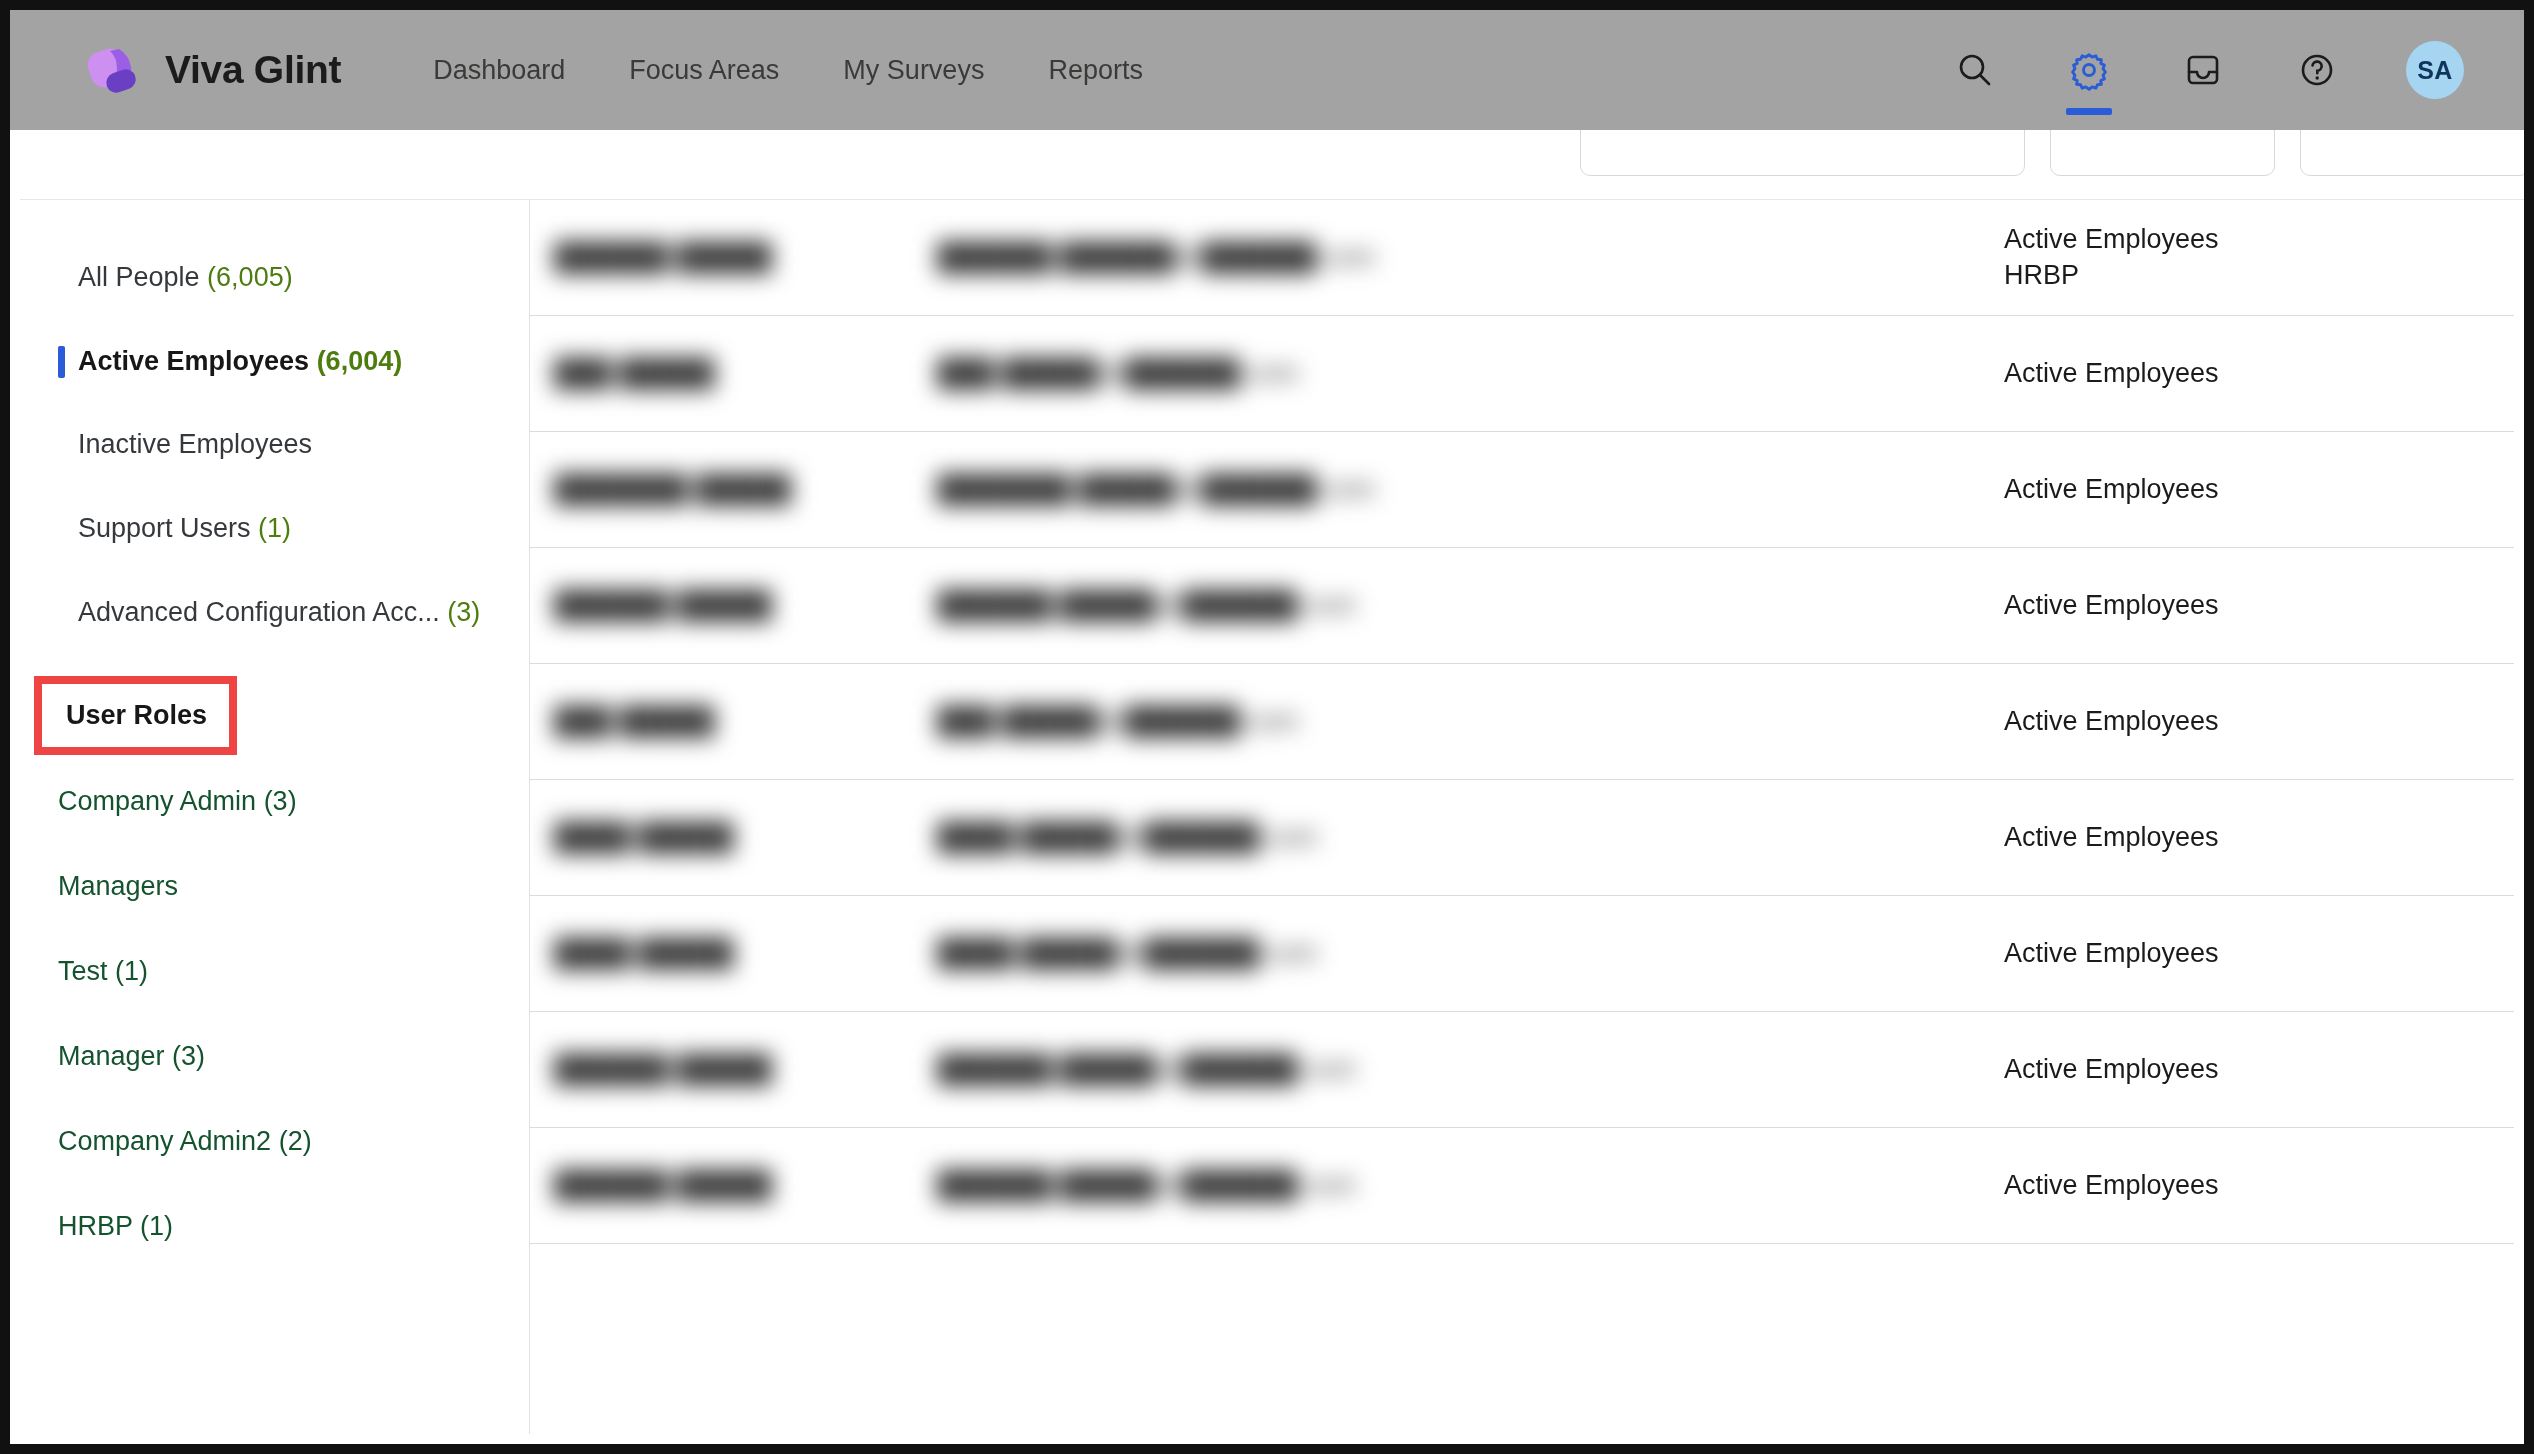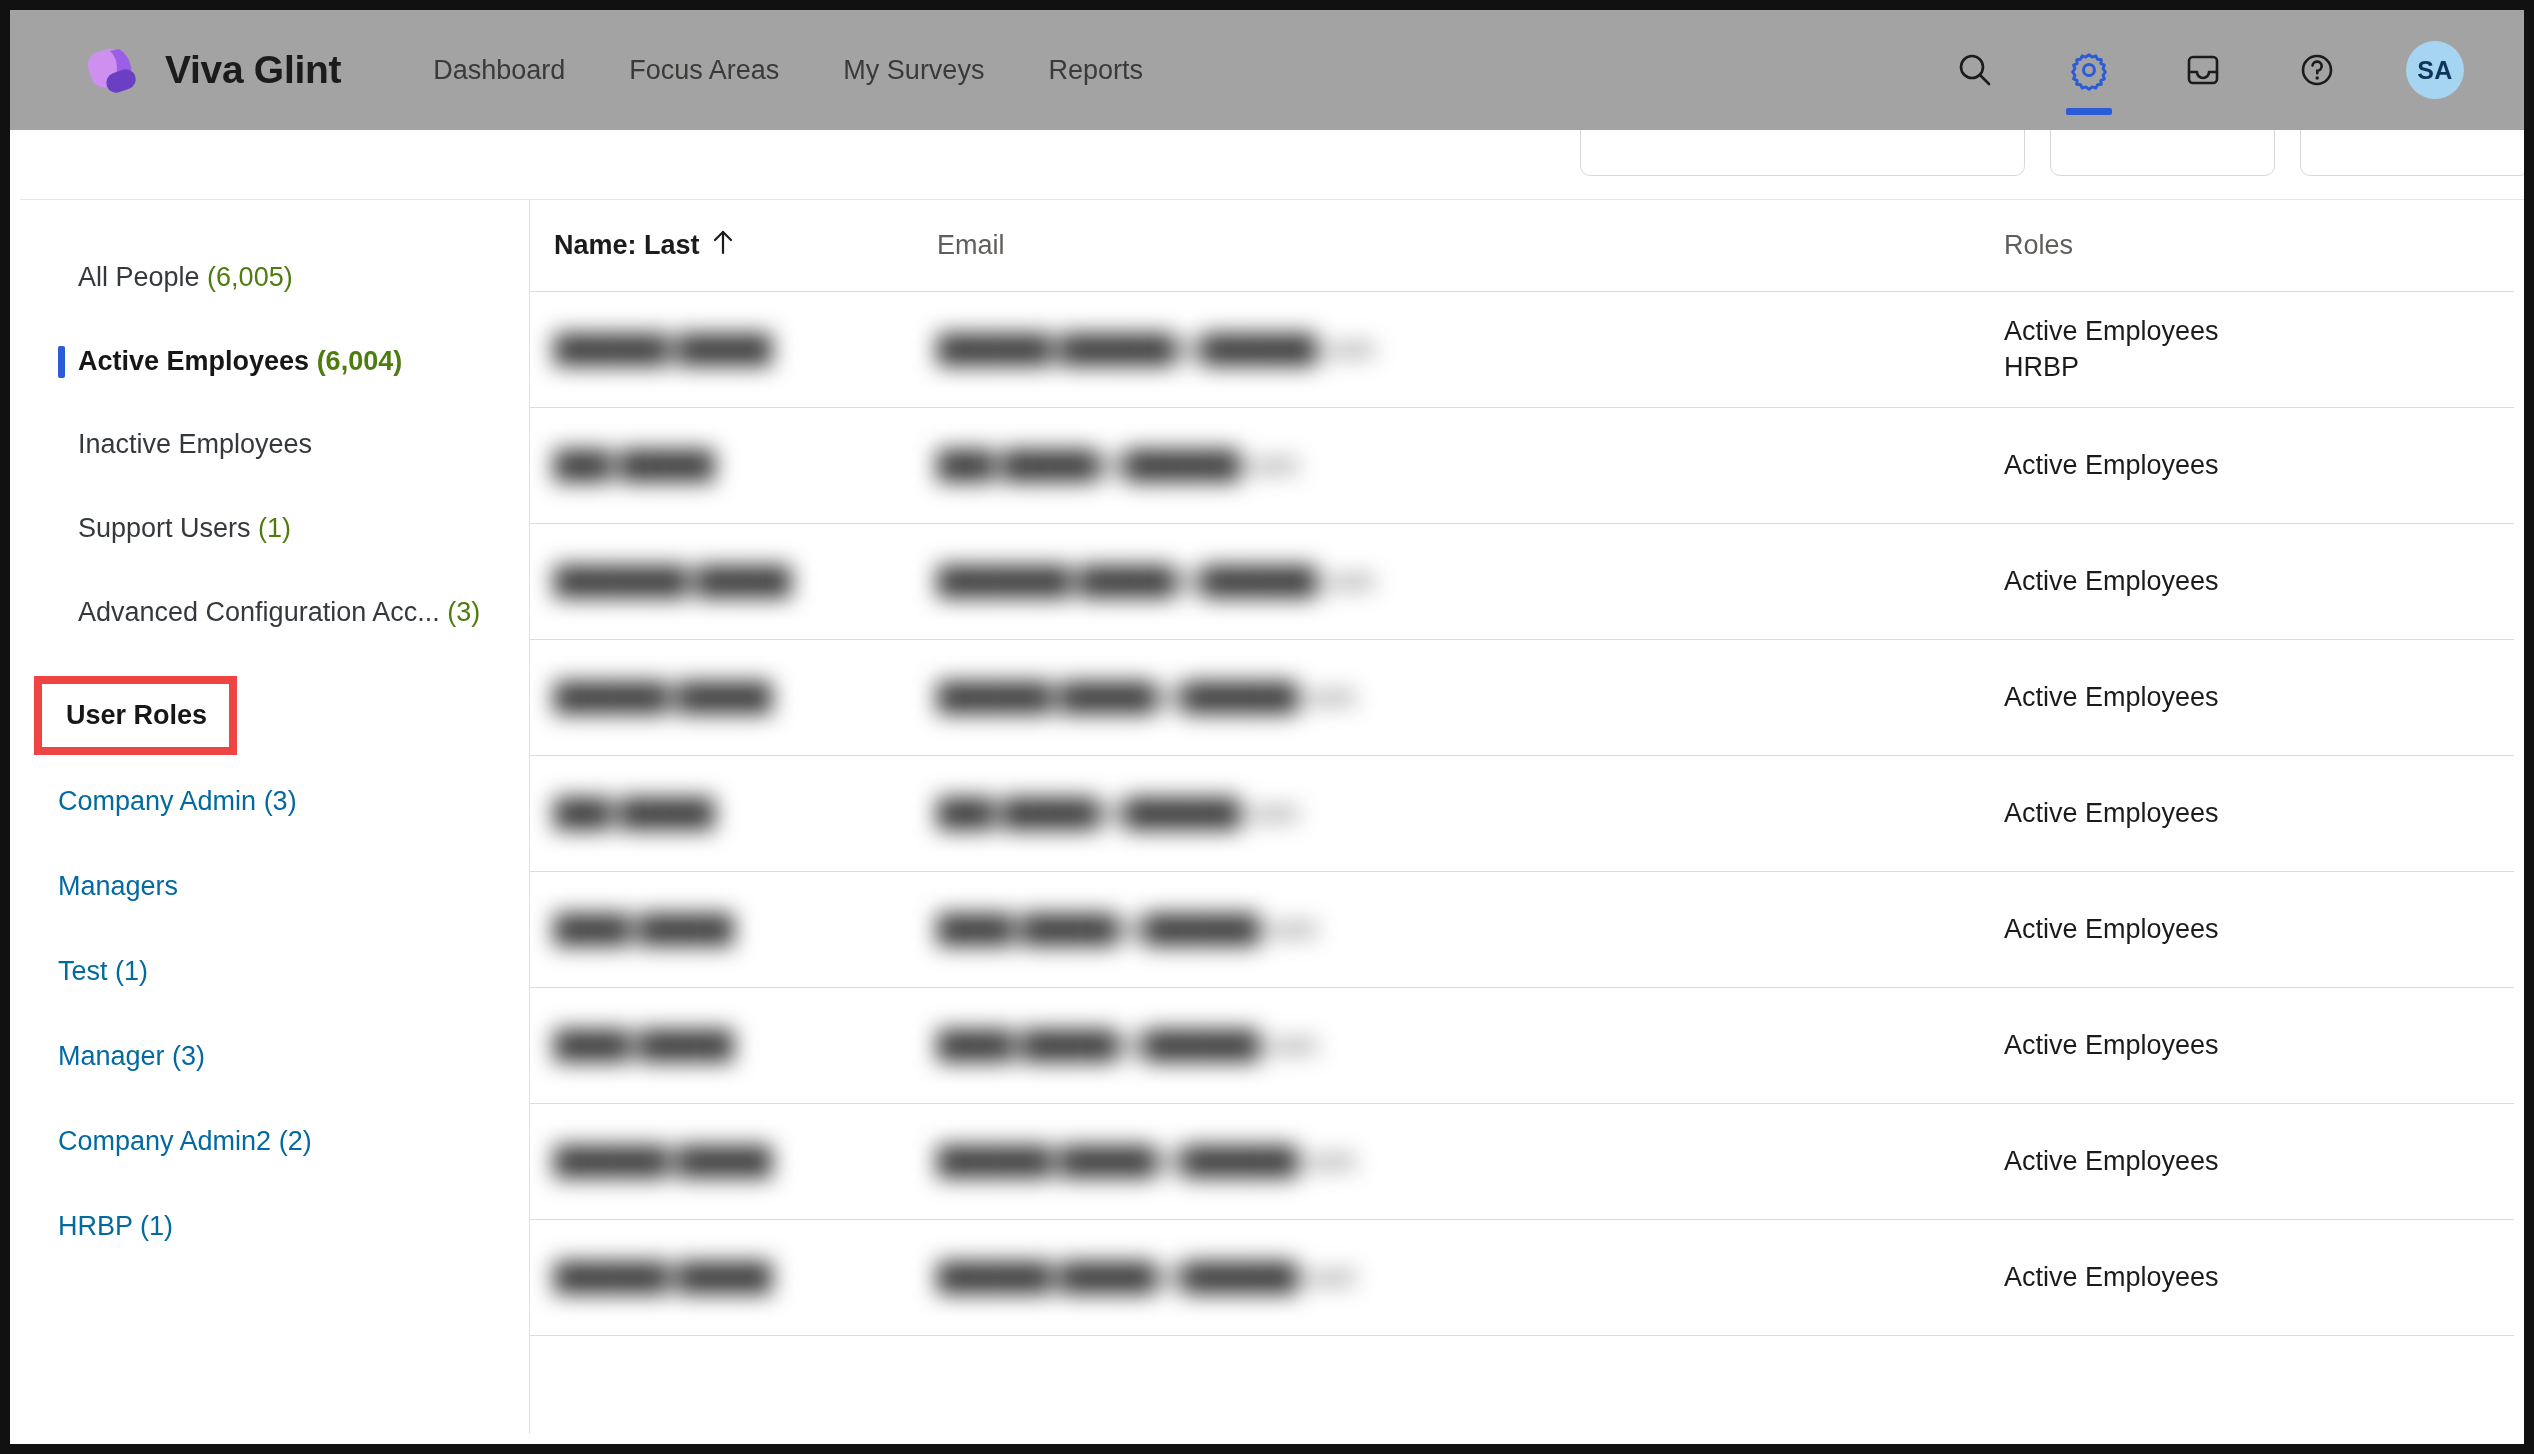--- a/index.html
+++ b/index.html
@@ -110,21 +110,21 @@
   .side-item.truncated { padding-right: 8px; }
   #side-sect {
     margin: 8px 0 18px 14px;
     display: inline-block;
     border: 8px solid #ef4444;
     padding: 16px 22px 16px 24px;
     font-size: 27px; font-weight: bold; color: #171717;
     background: #ffffff;
   }
   .side-role {
-    font-size: 27px; color: #0369a1;
+    font-size: 27px; color: #14532d;
     padding: 13px 0 13px 38px; margin-bottom: 28px;
     cursor: pointer; white-space: nowrap;
   }
   
   #table-wrap { flex: 1 1 auto; position: relative; overflow: hidden; }
   #thead {
     height: 92px; display: flex; align-items: center;
     border-bottom: 1px solid #dcdcdc;
   }
   .th { font-size: 27px; color: #605e5c; white-space: nowrap; }
@@ -270,33 +270,20 @@
         <span class="cnt">(2)</span>
       </div>
       <div class="side-role">
         <span>HRBP</span>
         <span class="cnt">(1)</span>
       </div>
     </aside>
 
     <section id="table-wrap">
 
-      <div id="thead">
-        <div class="th sorted col-name">
-          <span>Name: Last</span>
-          <span>
-            <svg viewBox="0 0 22 26" width="22" height="26" fill="none" stroke="#1b1b1b" stroke-width="2.2" stroke-linecap="round" stroke-linejoin="round">
-              <line x1="11" y1="24" x2="11" y2="3"></line>
-                <polyline points="3,11 11,3 19,11"></polyline>
-            </svg>
-          </span>
-        </div>
-        <div class="th col-email">Email</div>
-        <div class="th col-roles">Roles</div>
-      </div>
 
       <div id="tbody">
         <div class="trow">
           <div class="cell col-name"><span class="redacted">██████ █████</span></div>
           <div class="cell col-email"><span class="redacted">██████.██████@██████.com</span></div>
           <div class="cell col-roles roles-cell">Active Employees
 HRBP</div>
         </div>
         <div class="trow">
           <div class="cell col-name"><span class="redacted">███ █████</span></div>

